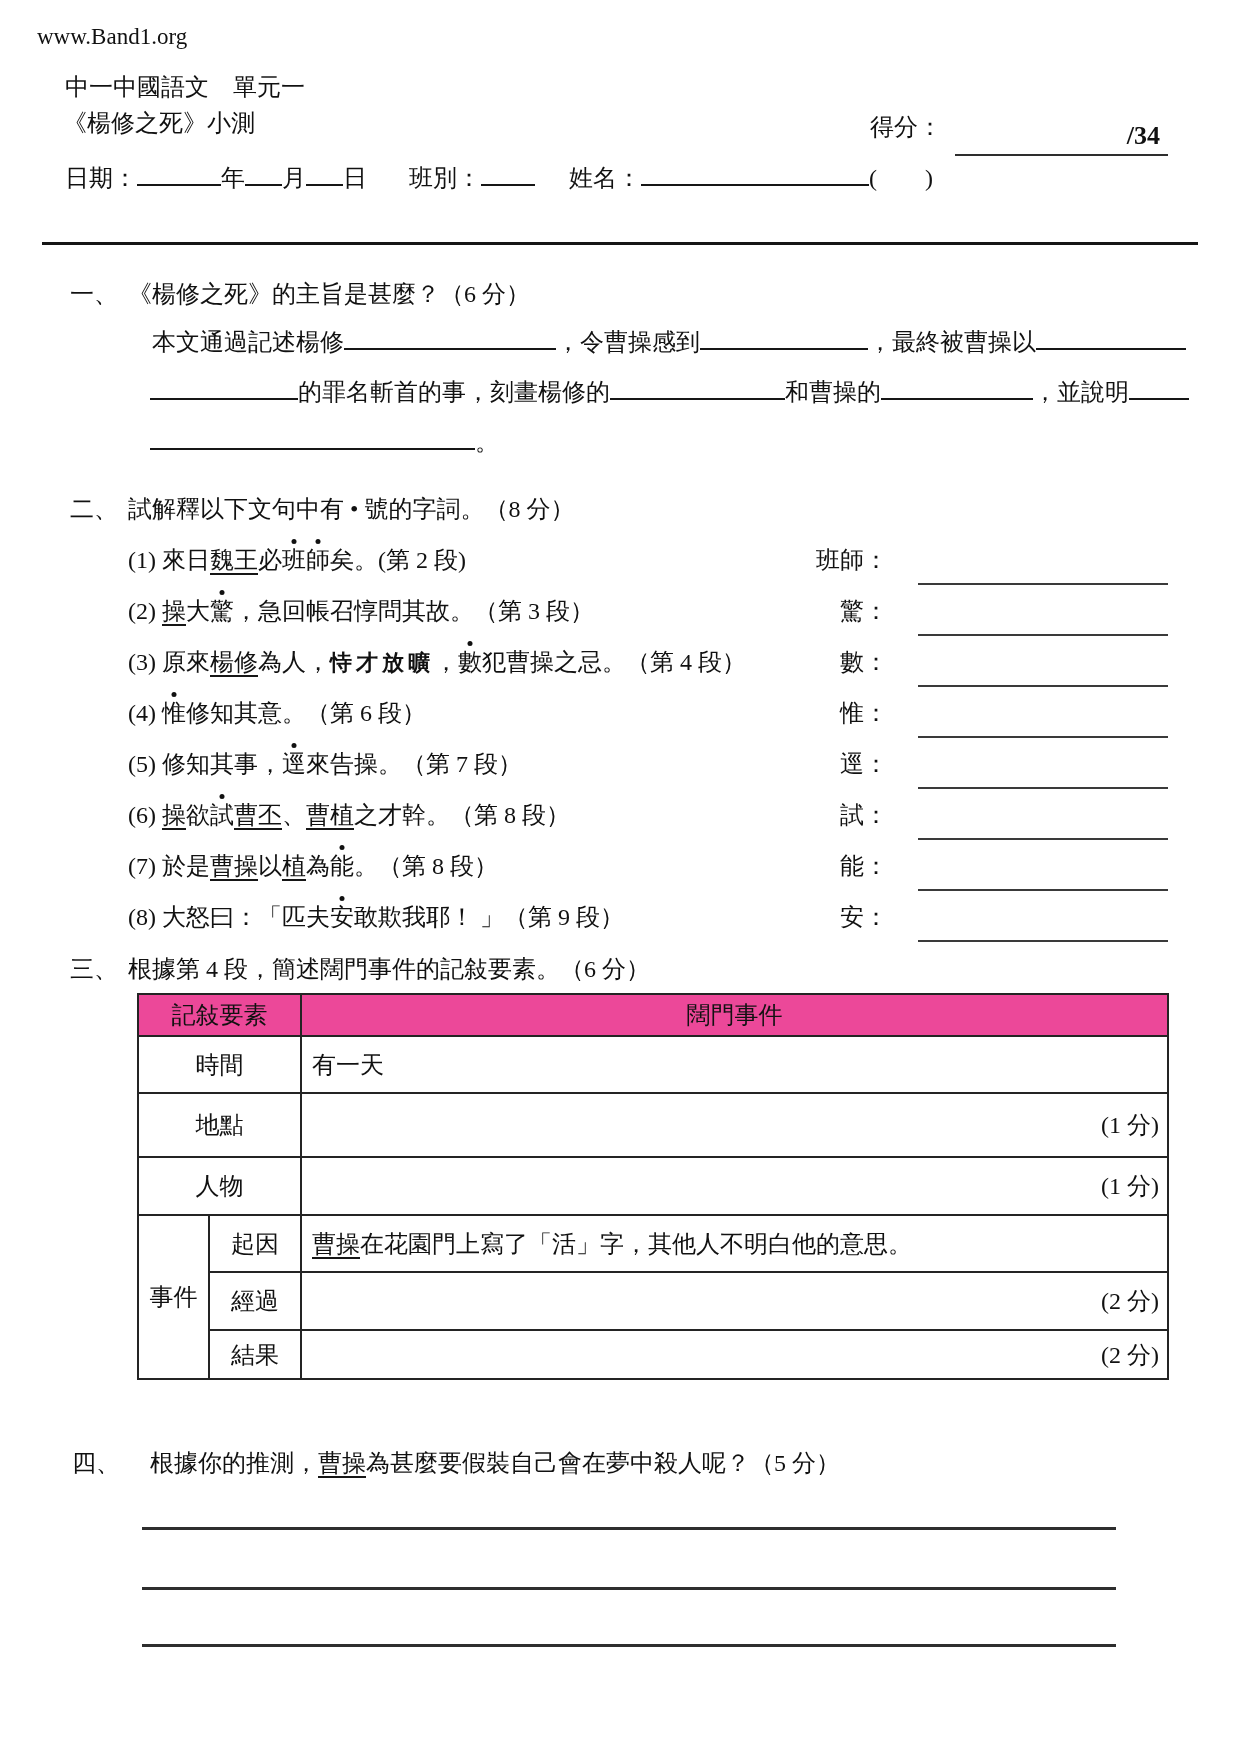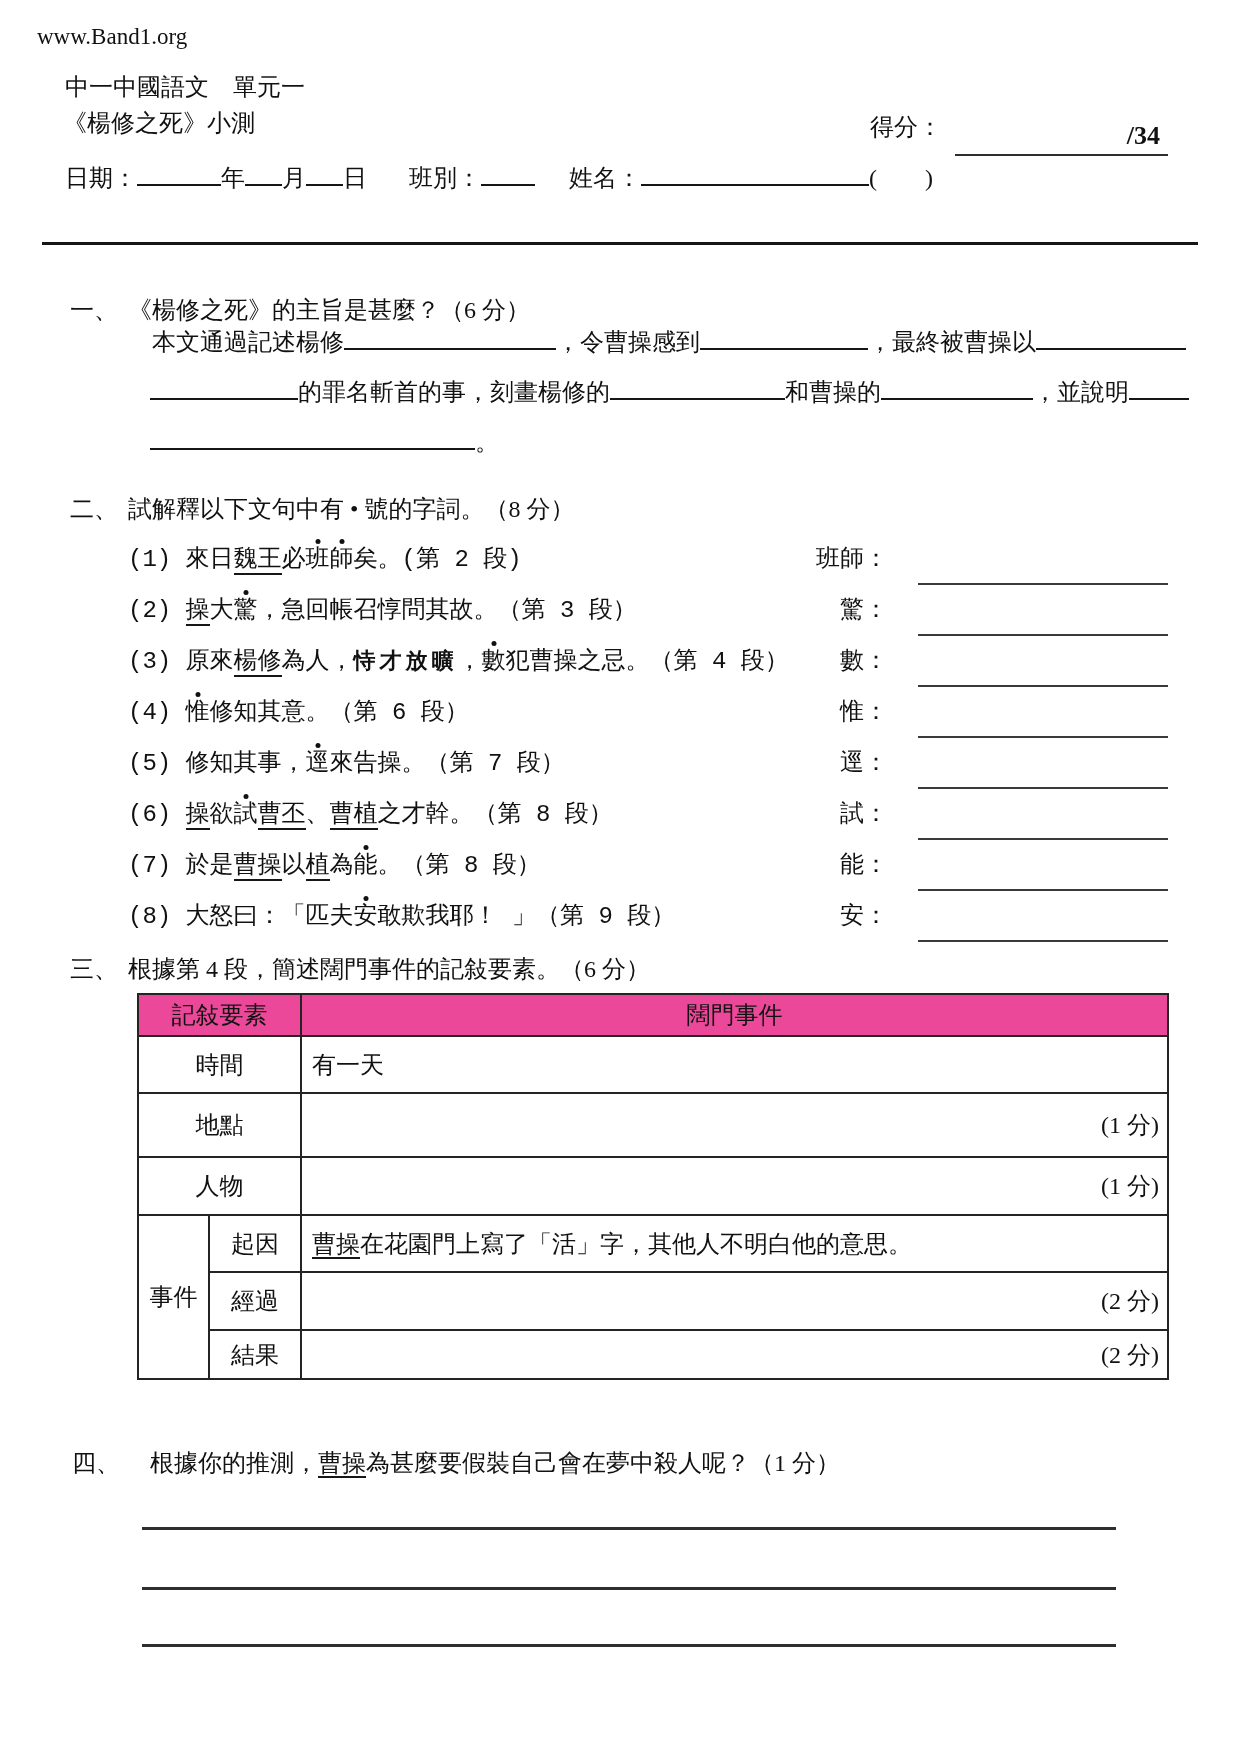--- a/index.html
+++ b/index.html
@@ -61,41 +61,41 @@
   <div class="scorebox">
     <span class="total">/34</span>
   </div>
 
   <div class="abs t24" style="left:65px; top:160px; white-space:nowrap;">
     <span>日期：</span><span class="blank" style="width:84px;"></span><span>年</span><span class="blank" style="width:37px;"></span><span>月</span><span class="blank" style="width:37px;"></span><span>日</span><span class="gap" style="width:42px;"></span><span>班別：</span><span class="blank" style="width:54px;"></span><span class="gap" style="width:34px;"></span><span>姓名：</span><span class="blank" style="width:228px;"></span><span>(　　)</span>
   </div>
 
   <div class="abs rule" style="left:42px; top:242px; width:1156px;"></div>
 
-  <div class="abs t24" style="left:70px; top:279px; white-space:nowrap;margin-top:16px;">
+  <div class="abs t24" style="left:70px; top:279px; white-space:nowrap;">
     <span class="hno">一、</span><span>《楊修之死》的主旨是甚麼？（6 分）</span>
   </div>
 
   <div class="abs t24" style="left:152px; top:324px; white-space:nowrap;">
     <span>本文通過記述楊修</span><span class="blank" style="width:212px;"></span><span>，令曹操感到</span><span class="blank" style="width:168px;"></span><span>，最終被曹操以</span><span class="blank" style="width:150px;"></span>
   </div>
 
   <div class="abs t24" style="left:150px; top:374px; white-space:nowrap;">
     <span class="blank" style="width:148px;"></span><span>的罪名斬首的事，刻畫楊修的</span><span class="blank" style="width:175px;"></span><span>和曹操的</span><span class="blank" style="width:152px;"></span><span>，並說明</span><span class="blank" style="width:60px;"></span>
   </div>
 
   <div class="abs t24" style="left:150px; top:424px; white-space:nowrap;">
     <span class="blank" style="width:325px;"></span><span>。</span>
   </div>
 
   <div class="abs t24" style="left:70px; top:494px; white-space:nowrap;">
     <span class="hno">二、</span><span>試解釋以下文句中有 • 號的字詞。（8 分）</span>
   </div>
 
-  <div class="abs t24" style="left:0; top:543px; width:1092px;font-family:Liberation Mono, monospace;">
+  <div class="abs t24" style="left:0; top:543px; width:1092px;">
     <div class="q2row">
       <span class="sent"><span>(1) 來日</span><span class="ul">魏王</span><span>必</span><span class="dot">班</span><span class="dot">師</span><span>矣。(第 2 段)</span></span>
       <span class="term">班師：</span>
       <span class="ansline"></span>
     </div>
     <div class="q2row">
       <span class="sent"><span>(2) </span><span class="ul">操</span><span>大</span><span class="dot">驚</span><span>，急回帳召惇問其故。（第 3 段）</span></span>
       <span class="term">驚：</span>
       <span class="ansline"></span>
     </div>
@@ -198,20 +198,20 @@
         <div class="cellflex">
               <span></span>
               <span>(2 分)</span>
             </div>
       </td>
     </tr>
   </tbody>
     </table>
 
   <div class="abs t24" style="left:72px; top:1448px; white-space:nowrap;">
-    <span class="hno4">四、</span><span><span>根據你的推測，</span><span class="ul">曹操</span><span>為甚麼要假裝自己會在夢中殺人呢？（1 分）</span></span>
+    <span class="hno4">四、</span><span><span>根據你的推測，</span><span class="ul">曹操</span><span>為甚麼要假裝自己會在夢中殺人呢？（5 分）</span></span>
   </div>
 
   <div class="abs ansrule" style="left:142px; top:1527px; width:974px;"></div>
   <div class="abs ansrule" style="left:142px; top:1587px; width:974px;"></div>
   <div class="abs ansrule" style="left:142px; top:1644px; width:974px;"></div>
 
 </div>
 
 </body></html>

